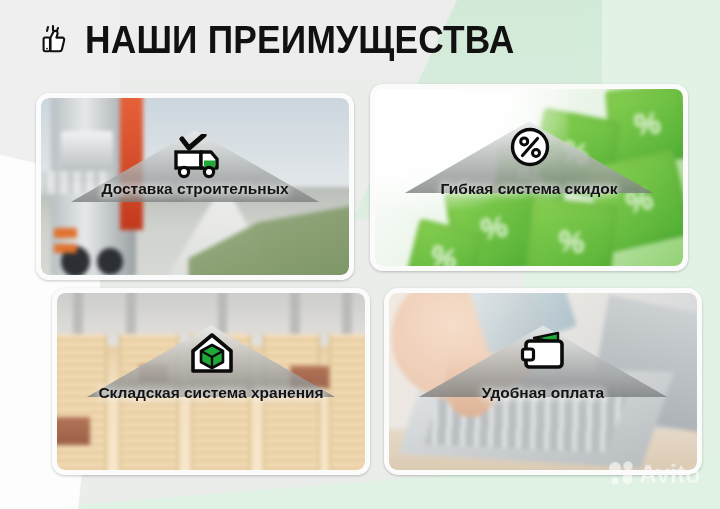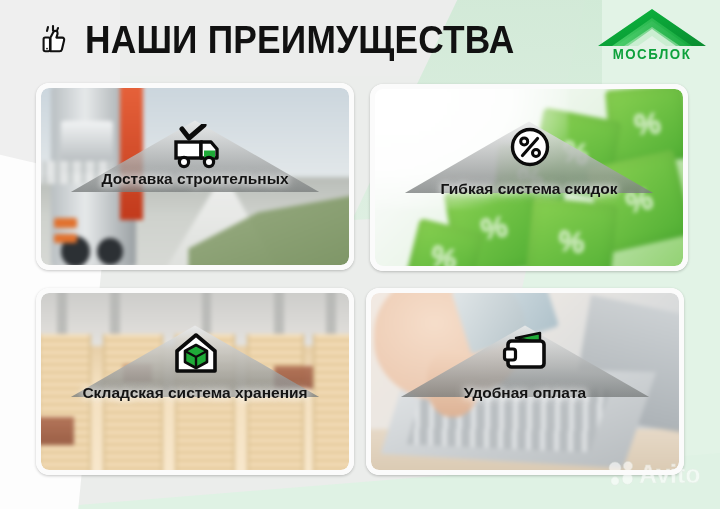--- a/index.html
+++ b/index.html
@@ -61,24 +61,24 @@
     transform:scaleX(.95);
   }
 
   
   .grid{position:absolute;left:36px;top:83px;width:652px;height:392px;}
   .card{
     position:absolute;width:318px;height:187px;border-radius:13px;
     overflow:hidden;background:#fff;
     box-shadow:0 1px 3px rgba(0,0,0,.22);
   }
-  .card.c1{left:0;top:0;}
+  .card.c1{left:0;top:10px;}
   .card.c2{left:334px;top:1px;}
-  .card.c3{left:0;top:205px;}
-  .card.c4{left:330px;top:205px;}
+  .card.c3{left:16px;top:205px;}
+  .card.c4{left:348px;top:205px;border-radius:15px;}
   .card-frame{
     position:absolute;inset:0;border-radius:13px;
     border:5px solid #fbfbfb;box-sizing:border-box;pointer-events:none;z-index:6;
   }
   .photo{position:absolute;inset:5px;border-radius:8px;overflow:hidden;}
   .photo-inner{position:absolute;inset:-10px;filter:blur(2.2px);}
 
   
   .p1{background:linear-gradient(180deg,#cfd8de 0%,#d9e0e4 42%,#9aa39a 58%,#7f8a76 100%);}
   .p1 .sky{position:absolute;left:0;top:0;width:100%;height:52%;
@@ -199,38 +199,20 @@
           <line x1="21" y1="5" x2="19.5" y2="9"></line>
         </g>
         <path d="M13.5 14.5 L16.5 8.8 A2.3 2.3 0 0 1 20.6 10.6 L19.4 14.6 L25.2 14.6 A2 2 0 0 1 27.1 17.2 L24.9 26.4 A2.4 2.4 0 0 1 22.6 28.2 L13.5 28.2 Z" fill="#fff" stroke="#111" stroke-width="2.1" stroke-linejoin="round"></path>
         <rect x="6.6" y="14.5" width="6.4" height="13.7" rx="1.6" fill="#fff" stroke="#111" stroke-width="2.1"></rect>
         <circle cx="10" cy="25.6" r="0.9" fill="#111"></circle>
       </svg>
     </span>
 
     <div class="title">НАШИ ПРЕИМУЩЕСТВА</div>
 
-    <div class="logo">
-      <svg class="logo-mark" viewBox="0 0 112 40">
-        <defs>
-          <linearGradient id="lg1" x1="0" y1="0" x2="1" y2="1">
-            <stop offset="0" stop-color="#0bb93f"></stop>
-              <stop offset="1" stop-color="#0a8c30"></stop>
-          </linearGradient>
-          <linearGradient id="lg2" x1="0" y1="0" x2="1" y2="0">
-            <stop offset="0" stop-color="#47cd67"></stop>
-              <stop offset="1" stop-color="#13a93c"></stop>
-          </linearGradient>
-        </defs>
-        <path d="M56 1 L110 38 L92 38 L56 13 L20 38 L2 38 Z" fill="url(#lg1)"></path>
-        <path d="M56 10 L96 38 L80 38 L56 21 L32 38 L16 38 Z" fill="url(#lg2)" opacity=".95"></path>
-        <path d="M56 19 L84 38 L70 38 L56 28 L42 38 L28 38 Z" fill="#b6e9bf" opacity=".55"></path>
-      </svg>
-      <div class="logo-text">МОСБЛОК</div>
-    </div>
   </div>
 
   <div class="grid">
 
     <div class="card c1">
       <div class="photo">
         <div class="photo-inner p1">
           <div class="sky"></div>
             <div class="road"></div>
             <div class="road-line"></div>

